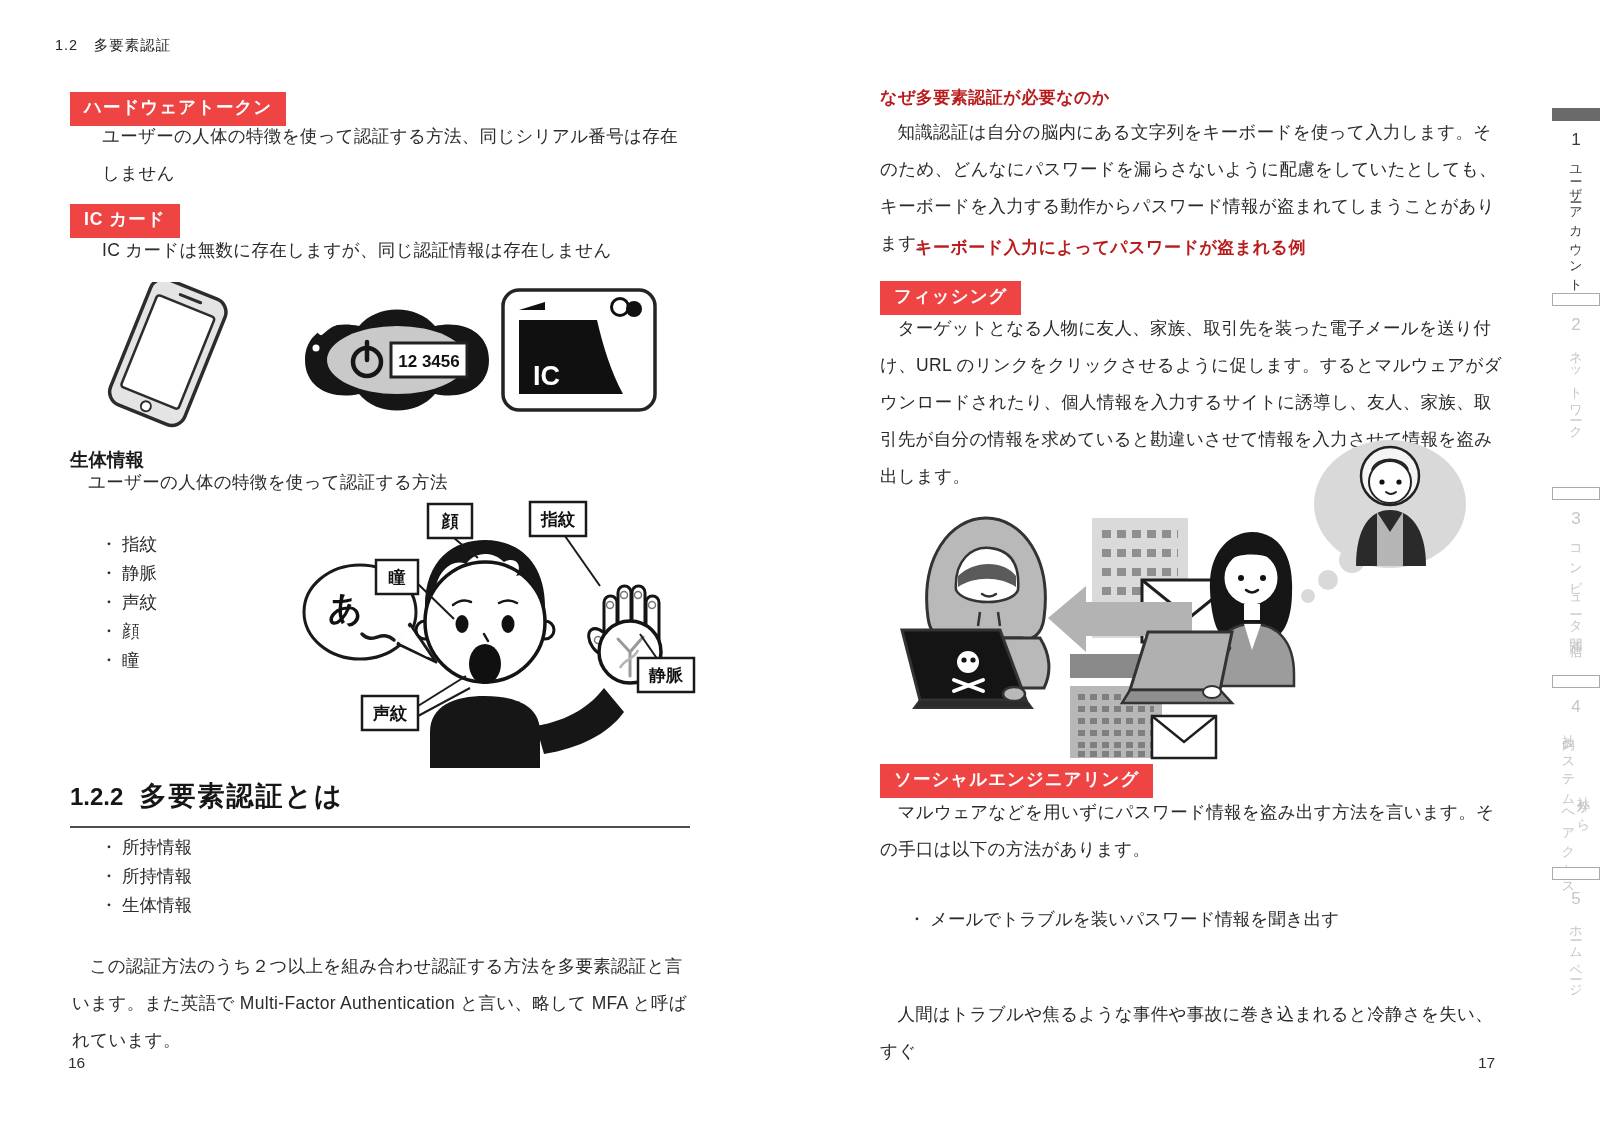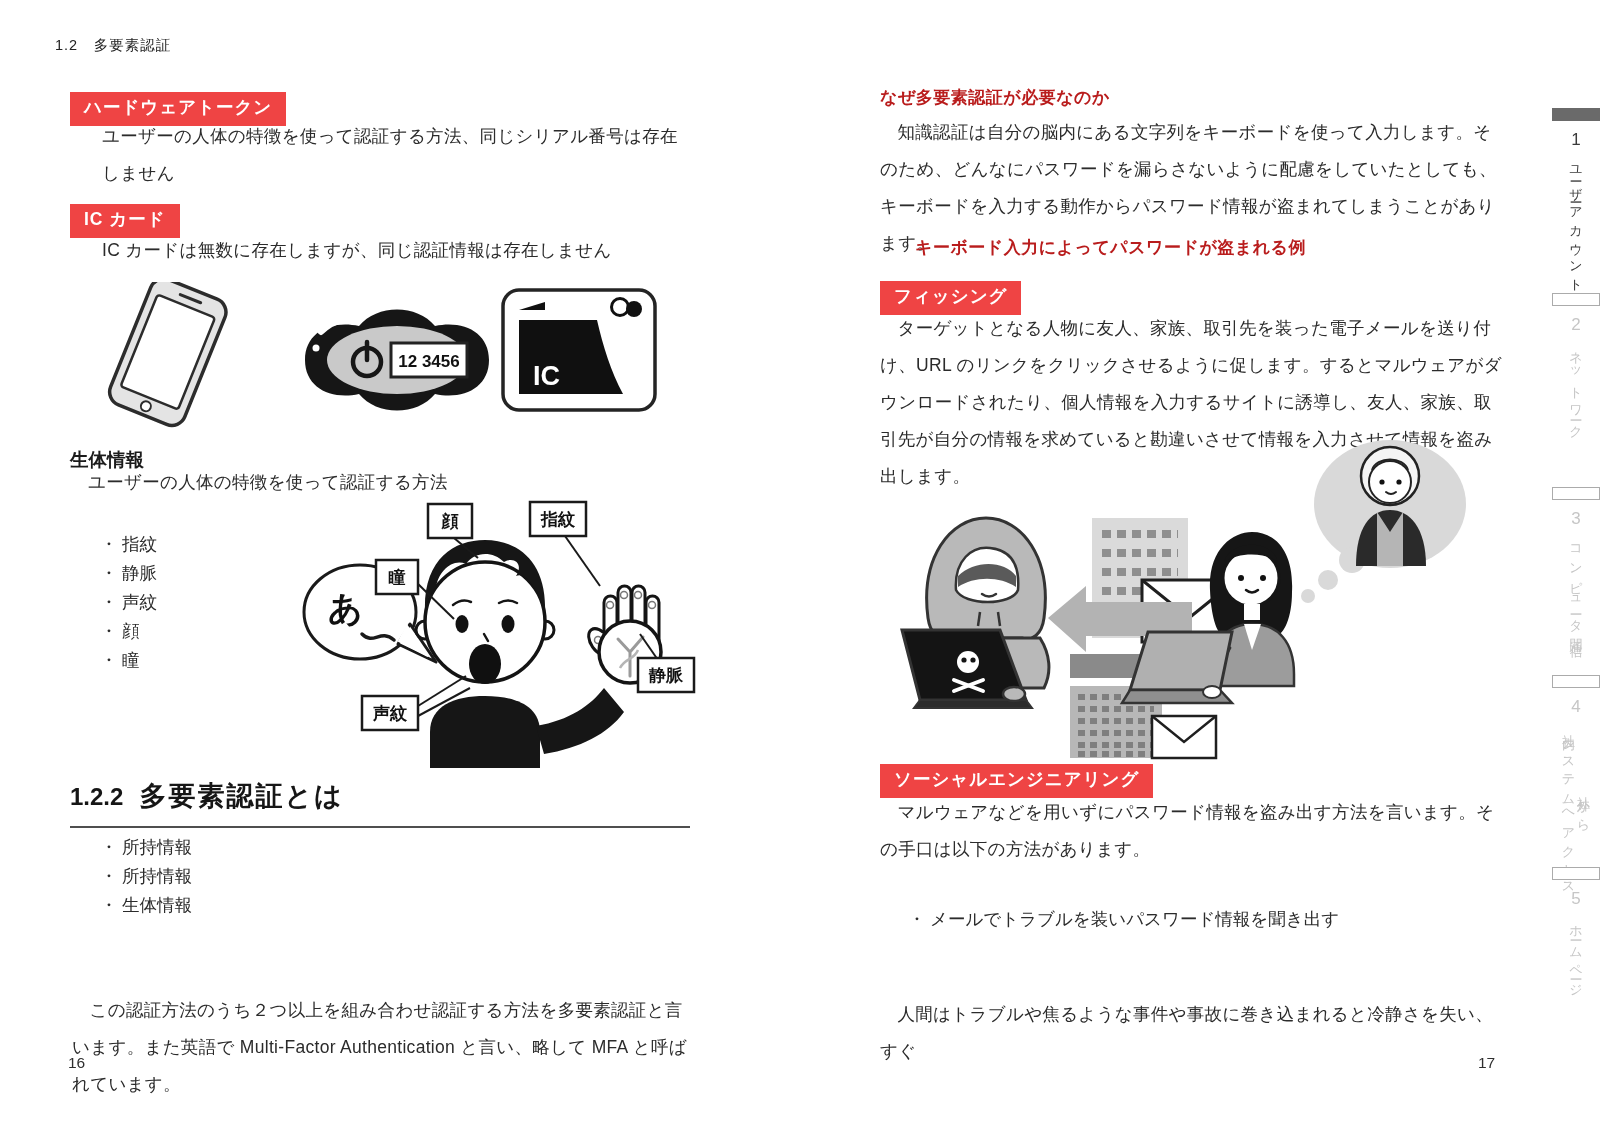--- a/index.html
+++ b/index.html
@@ -157,21 +157,21 @@
 <div class="abs sec-head" style="left:70px;top:778px">
   <span class="sec-num">1.2.2</span><span class="sec-title">多要素認証とは</span>
 </div>
 
 <ul class="abs blist lh29" style="left:100px;top:833px">
   <li>所持情報</li>
   <li>所持情報</li>
   <li>生体情報</li>
 </ul>
 
-<div class="abs para indent" style="left:72px;top:992px;width:620px">この認証方法のうち２つ以上を組み合わせ認証する方法を多要素認証と言います。また英語で Multi-Factor Authentication と言い、略して MFA と呼ばれています。</div>
+<div class="abs para indent" style="left:72px;top:948px;width:620px">この認証方法のうち２つ以上を組み合わせ認証する方法を多要素認証と言います。また英語で Multi-Factor Authentication と言い、略して MFA と呼ばれています。</div>
 
 <div class="abs pagenum" style="left:68px;top:1054px">16</div>
 
 <div class="abs h-bold" style="left:880px;top:86px">なぜ多要素認証が必要なのか</div>
 <div class="abs para indent" style="left:880px;top:114px;width:624px">知識認証は自分の脳内にある文字列をキーボードを使って入力します。そのため、どんなにパスワードを漏らさないように配慮をしていたとしても、キーボードを入力する動作からパスワード情報が盗まれてしまうことがあります。</div>
 
 <div class="abs h-bold" style="left:915px;top:236px">キーボード入力によってパスワードが盗まれる例</div>
 
 <div class="abs" style="left:880px;top:281px">
   <span class="chip">フィッシング</span>

